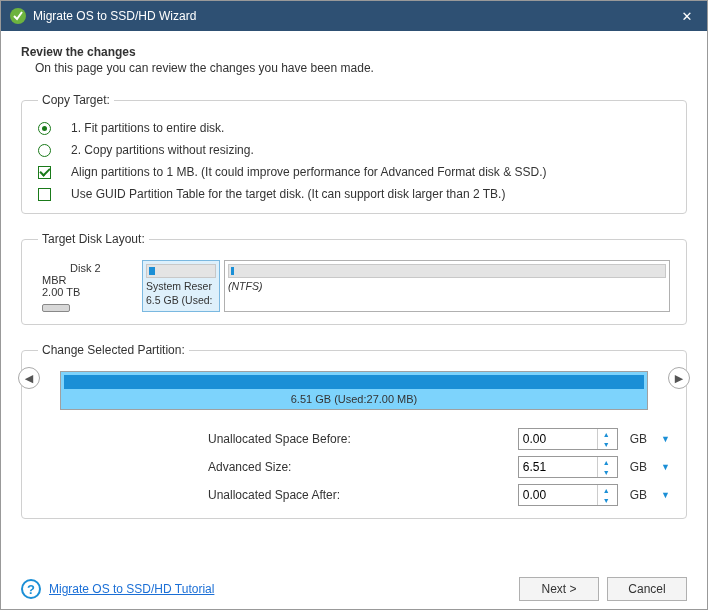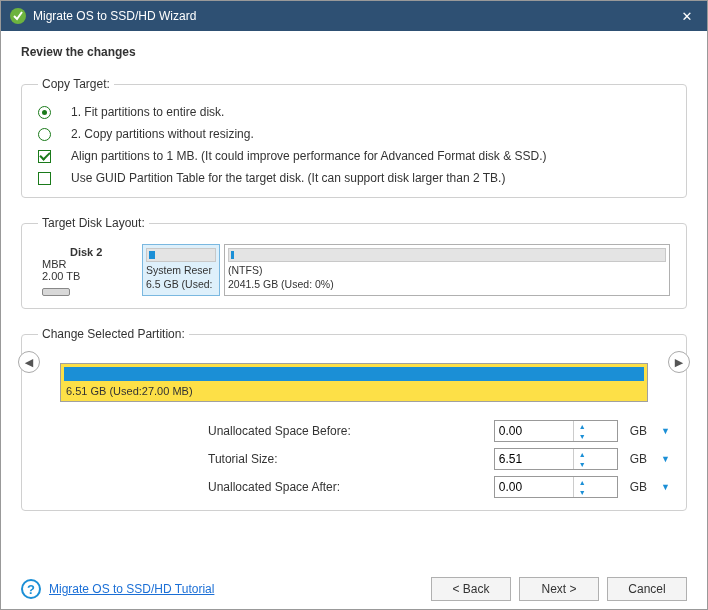--- a/index.html
+++ b/index.html
@@ -16,40 +16,40 @@
 .opt-row { display: flex; align-items: center; font-size: 12px; color: #333; margin-bottom: 8px; gap: 12px; }
 .opt-row:last-child { margin-bottom: 0; }
 .radio, .check { width: 13px; height: 13px; margin-right: 8px; flex-shrink: 0; }
 .radio { border: 1px solid #1a7a1a; border-radius: 50%; position: relative; }
 .radio.sel::after { content: ''; position: absolute; width: 5px; height: 5px; background: #1a7a1a; border-radius: 50%; top: 3px; left: 3px; }
 .check { border: 1px solid #1a7a1a; position: relative; }
 .check.sel::after { content: ''; position: absolute; width: 8px; height: 4px; border-left: 2px solid #1a7a1a; border-bottom: 2px solid #1a7a1a; transform: rotate(-45deg); top: 1px; left: 1px; }
 
 .disk-layout { display: flex; gap: 4px; }
 .disk-info { width: 100px; display: flex; flex-direction: column; font-size: 11px; color: #333; padding: 2px 0 0 4px; }
-.disk-info .name { font-weight: bold; padding-left: 28px; }
+.disk-info .name { font-weight: normal; padding-left: 28px; }
 .disk-icon { width: 28px; height: 8px; background: #d8d8d8; border: 1px solid #888; border-radius: 2px; margin-top: 6px; }
 .part-box { border: 1px solid #b0b0b0; padding: 3px; display: flex; flex-direction: column; font-size: 10.5px; color: #333; }
 .part-box .bar { height: 14px; background: #e4e4e4; margin-bottom: 2px; position: relative; border: 1px solid #c8c8c8; }
 .part-box .bar .fill { position: absolute; left: 2px; top: 2px; bottom: 2px; background: #1b8fd6; }
 .part-box.p1 { width: 78px; border: 1px solid #7ab8e0; background: #def0fb; }
-.part-box.p2 { flex: 1; }
+.part-box.p2 { flex: 1; font-style: italic; }
 .part-box .line { line-height: 1.3; }
 
 .change-box { position: relative; }
 .nav-arrow { position: absolute; width: 22px; height: 22px; border: 1px solid #aaa; border-radius: 50%; background: #fff; display: flex; align-items: center; justify-content: center; font-size: 11px; color: #555; top: 10px; }
 .nav-arrow.left { left: -4px; }
 .nav-arrow.right { right: -4px; }
-.part-preview { margin: 8px 22px; border: 1px solid #a0a0a0; background: #fde047; padding: 3px; }
+.part-preview { margin: 0 22px; border: 1px solid #a0a0a0; background: #7dd3fc; padding: 3px; text-align: center; }
 .part-preview .bar { height: 14px; background: #1b8fd6; }
 .part-preview .lbl { font-size: 11px; color: #333; padding: 4px 2px 1px 2px; }
 
 .form-rows { margin-top: 18px; display: grid; grid-template-columns: 1fr auto auto auto; gap: 6px 6px; align-items: center; font-size: 12px; color: #333; justify-content: center; }
 .form-rows .lbl { text-align: left; padding-left: 170px; }
-.spin-wrap { display: flex; align-items: stretch; border: 1px solid #999; width: 124px; height: 22px; background: #fff; }
+.spin-wrap { display: flex; align-items: stretch; border: 1px solid #999; width: 100px; height: 22px; background: #fff; }
 .spin-wrap input { border: none; width: 78px; font-size: 12px; padding: 0 4px; outline: none; }
 .spin-btns { display: flex; flex-direction: column; width: 18px; border-left: 1px solid #ccc; }
 .spin-btns div { flex: 1; display: flex; align-items: center; justify-content: center; font-size: 7px; color: #1b8fd6; }
 .unit { padding: 0 6px; }
 .dd { color: #1b8fd6; font-size: 9px; padding-left: 2px; }
 
 .footer { position: absolute; bottom: 10px; left: 0; right: 0; padding: 0 20px; display: flex; align-items: center; }
 .help-icon { width: 20px; height: 20px; border: 2px solid #1b8fd6; border-radius: 50%; color: #1b8fd6; font-size: 13px; font-weight: bold; display: flex; align-items: center; justify-content: center; margin-right: 8px; }
 .tutorial-link { color: #1b6fd6; font-size: 12px; text-decoration: underline; }
 .footer-buttons { margin-left: auto; display: flex; gap: 8px; }
@@ -66,20 +66,21 @@
           <circle cx="9" cy="9" r="8" fill="#6db33f"></circle>
           <path d="M5 9 L8 12 L13 5" stroke="#fff" stroke-width="2" fill="none"></path>
         </svg>
   </span>
   <span class="title">Migrate OS to SSD/HD Wizard</span>
   <span class="close">✕</span>
 </div>
 
 <div class="content">
   <div class="heading">Review the changes</div>
+  <div class="subheading">On this page you can review the changes you have been made.</div>
 
   <fieldset>
     <legend>Copy Target:</legend>
     <div class="opt-row">
       <span class="radio sel"></span>
       <span>1. Fit partitions to entire disk.</span>
     </div>
     <div class="opt-row">
       <span class="radio"></span>
       <span>2. Copy partitions without resizing.</span>
@@ -108,21 +109,20 @@
               <div class="fill" style="width:6px"></div>
             </div>
         <div class="line">System Reser</div>
         <div class="line">6.5 GB (Used:</div>
       </div>
       <div class="part-box p2">
         <div class="bar">
               <div class="fill" style="width:3px"></div>
             </div>
         <div class="line">(NTFS)</div>
-        <div class="line">2041.5 GB (Used: 0%)</div>
       </div>
     </div>
   </fieldset>
 
   <fieldset class="change-box">
     <legend>Change Selected Partition:</legend>
     <div class="nav-arrow left">◀</div>
     <div class="nav-arrow right">▶</div>
     <div class="part-preview">
       <div class="bar"></div>
@@ -134,21 +134,21 @@
       <div class="spin-wrap">
         <input value="0.00" style="">
         <div class="spin-btns">
               <div>▲</div>
               <div>▼</div>
             </div>
       </div>
       <div class="unit">GB</div>
       <div class="dd">▼</div>
 
-      <div class="lbl">Tutorial Size:</div>
+      <div class="lbl">Advanced Size:</div>
       <div class="spin-wrap">
         <input value="6.51" style="">
         <div class="spin-btns">
               <div>▲</div>
               <div>▼</div>
             </div>
       </div>
       <div class="unit">GB</div>
       <div class="dd">▼</div>
 
@@ -163,19 +163,18 @@
       <div class="unit">GB</div>
       <div class="dd">▼</div>
     </div>
   </fieldset>
 </div>
 
 <div class="footer">
   <div class="help-icon">?</div>
   <a class="tutorial-link">Migrate OS to SSD/HD Tutorial</a>
   <div class="footer-buttons">
-    <div class="btn">&lt; Back</div>
     <div class="btn">Next &gt;</div>
     <div class="btn">Cancel</div>
   </div>
 </div>
 
 </div>
 
 </body></html>

